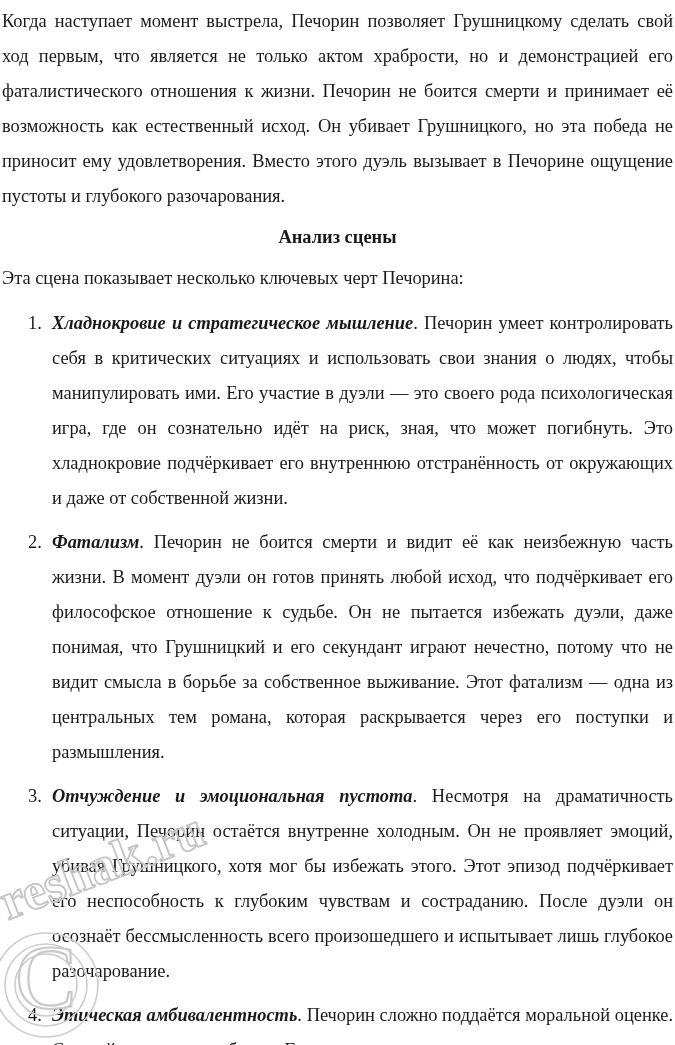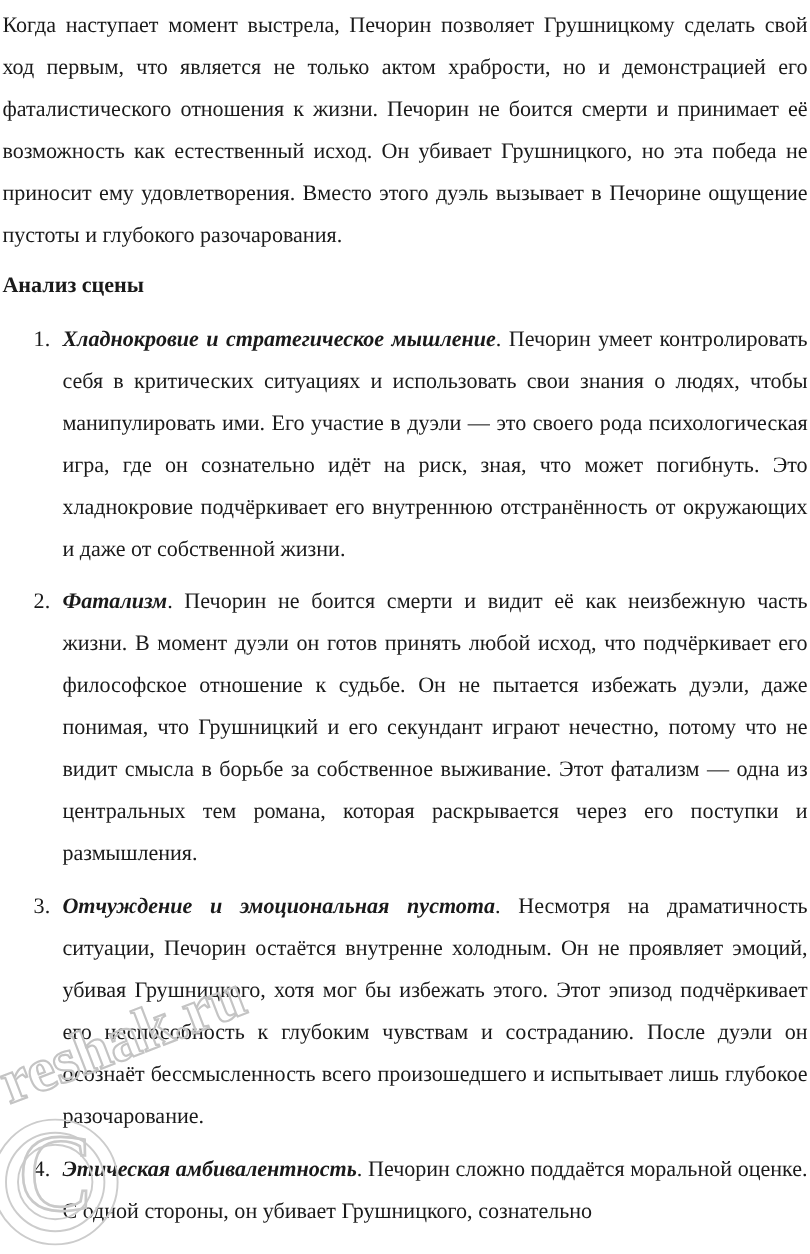--- a/index.html
+++ b/index.html
@@ -40,21 +40,21 @@
 
   .para-intro {
     padding-top: 4px;
   }
 
   .heading {
     font-size: 18.4px;
     line-height: 35px;
     font-weight: bold;
     margin: 0;
-    text-align: left;
+    text-align: center;
     padding-top: 6px;
   }
 
   .lead {
     padding-top: 6px;
     text-align: left;
   }
 
   
   .list {
@@ -106,20 +106,21 @@
 </style>
 </head>
 <body>
 
 <div class="page">
 
   <p class="para para-intro">Когда наступает момент выстрела, Печорин позволяет Грушницкому сделать свой ход первым, что является не только актом храбрости, но и демонстрацией его фаталистического отношения к жизни. Печорин не боится смерти и принимает её возможность как естественный исход. Он убивает Грушницкого, но эта победа не приносит ему удовлетворения. Вместо этого дуэль вызывает в Печорине ощущение пустоты и глубокого разочарования.</p>
 
   <h2 class="heading">Анализ сцены</h2>
 
+  <p class="para lead">Эта сцена показывает несколько ключевых черт Печорина:</p>
 
   <ol class="list">
 
     <li class="list-item">
       <span class="list-marker">1.</span><span class="lead-in">Хладнокровие и стратегическое мышление</span><span>. Печорин умеет контролировать себя в критических ситуациях и использовать свои знания о людях, чтобы манипулировать ими. Его участие в дуэли — это своего рода психологическая игра, где он сознательно идёт на риск, зная, что может погибнуть. Это хладнокровие подчёркивает его внутреннюю отстранённость от окружающих и даже от собственной жизни.</span>
     </li>
 
     <li class="list-item">
       <span class="list-marker">2.</span><span class="lead-in">Фатализм</span><span>. Печорин не боится смерти и видит её как неизбежную часть жизни. В момент дуэли он готов принять любой исход, что подчёркивает его философское отношение к судьбе. Он не пытается избежать дуэли, даже понимая, что Грушницкий и его секундант играют нечестно, потому что не видит смысла в борьбе за собственное выживание. Этот фатализм — одна из центральных тем романа, которая раскрывается через его поступки и размышления.</span>
     </li>

